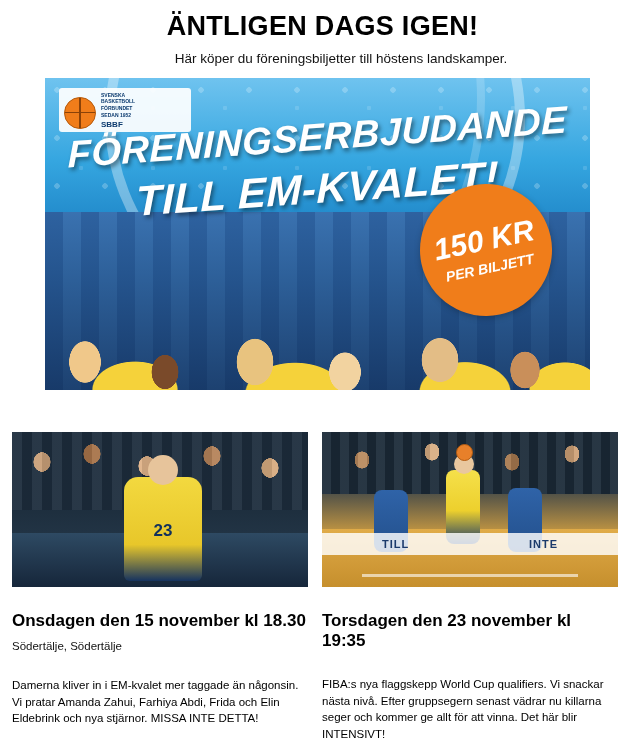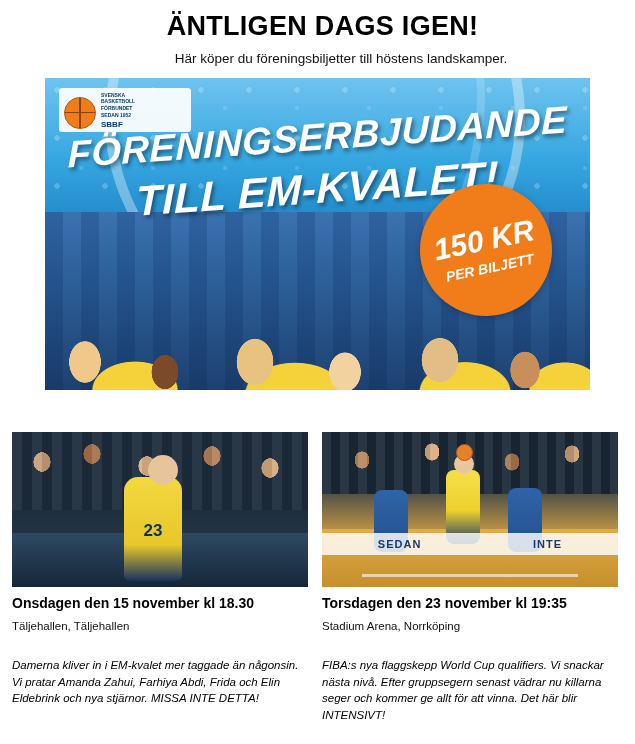--- a/index.html
+++ b/index.html
@@ -214,21 +214,21 @@
       radial-gradient(ellipse 14px 16px at 258px 36px, #d7ab80 60%, rgba(0,0,0,0) 62%),
       #1d2d3d;
   }
   .photo-a .floor {
     position: absolute; left:0; right:0; bottom:0; height: 54px;
     background: linear-gradient(180deg, #2e4a63 0%, #16263a 100%);
   }
   .photo-a .player {
     position: absolute;
     left: 112px; bottom: 6px;
-    width: 58px; height: 104px;
+    width: 78px; height: 104px;
     background: linear-gradient(180deg, #f3d93f 0%, #e8c72a 65%, #16335f 100%);
     border-radius: 14px 14px 6px 6px;
   }
   .photo-a .player:before {
     content: "";
     position: absolute; left: 24px; top: -22px;
     width: 30px; height: 30px; border-radius: 50%;
     background: #e7c49b;
   }
   .photo-a .num {
@@ -298,32 +298,31 @@
     justify-content: space-around;
   }
 
   .match-title {
     font-size: 17px;
     font-weight: bold;
     margin: 10px 0 0 0;
     letter-spacing: 0.2px;
   }
   .match-date {
-    font-size: 14px;
-    font-weight: bold;
-    margin-top: 8px;
+    font-size: 17px;
+    font-weight: bold;
+    margin-top: 24px;
   }
   .match-venue {
     font-size: 11.5px;
     margin-top: 9px;
     color: #111;
   }
   .match-desc {
     font-size: 11.5px;
-    font-style: italic;
     line-height: 1.45;
     margin-top: 25px;
   }
 </style>
 </head>
 <body>
 
 <div class="page">
 
   <div class="headline">ÄNTLIGEN DAGS IGEN!</div>
@@ -364,36 +363,35 @@
 
     <div class="match">
       <div class="match-photo photo-a">
         <div class="stands"></div>
         <div class="floor"></div>
         <div class="player">
           <div class="num">23</div>
         </div>
       </div>
       <div class="match-date">Onsdagen den 15 november kl 18.30</div>
-      <div class="match-venue">Täljehallen, Täljehallen</div>
+      <div class="match-venue">Södertälje, Södertälje</div>
       <div class="match-desc">Damerna kliver in i EM-kvalet mer taggade än någonsin. Vi pratar Amanda Zahui, Farhiya Abdi, Frida och Elin Eldebrink och nya stjärnor. MISSA INTE DETTA!</div>
     </div>
 
     <div class="match">
       <div class="match-photo photo-b">
         <div class="stands"></div>
         <div class="court"></div>
         <div class="def1"></div>
         <div class="def2"></div>
         <div class="shooter"></div>
         <div class="ball"></div>
         <div class="adboard">
-          <span>SEDAN</span>
+          <span>TILL</span>
           <span>INTE</span>
         </div>
       </div>
       <div class="match-date">Torsdagen den 23 november kl 19:35</div>
-      <div class="match-venue">Stadium Arena, Norrköping</div>
       <div class="match-desc">FIBA:s nya flaggskepp World Cup qualifiers. Vi snackar nästa nivå. Efter gruppsegern senast vädrar nu killarna seger och kommer ge allt för att vinna. Det här blir INTENSIVT!</div>
     </div>
 
   </div>
 </div>
 
 </body></html>

